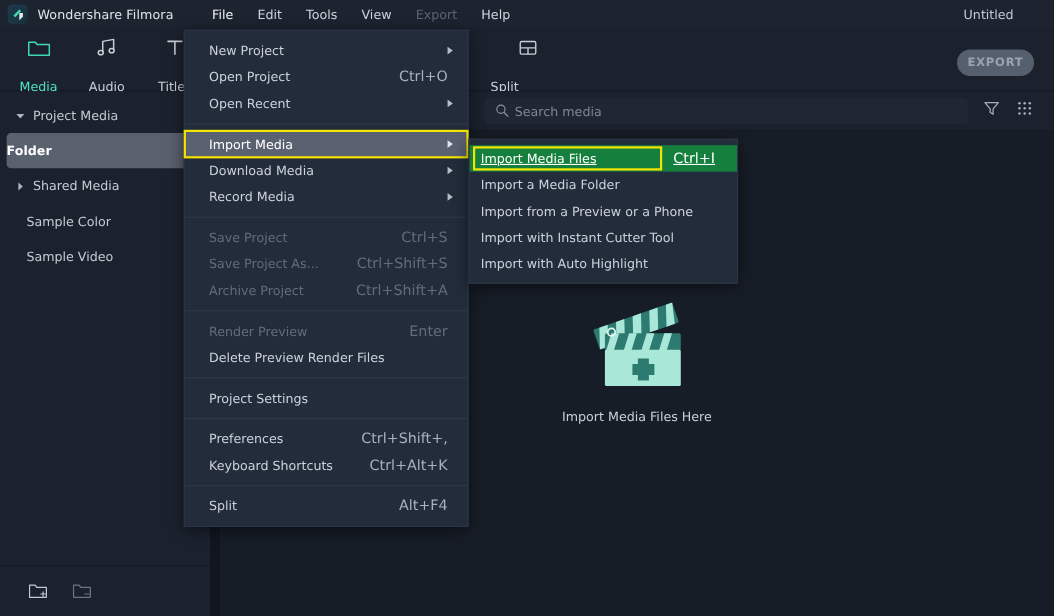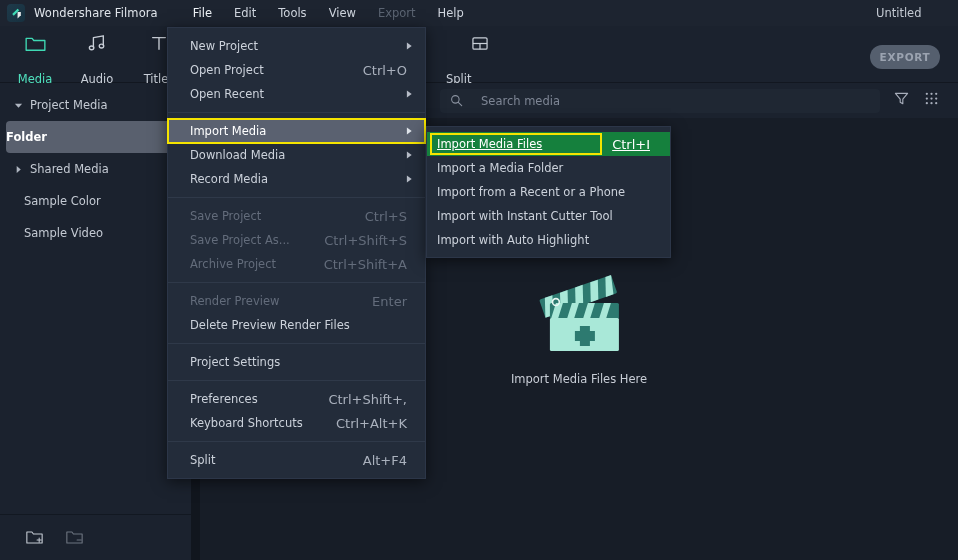--- a/index.html
+++ b/index.html
@@ -112,21 +112,21 @@
     display: flex; align-items: center; background: #1b222e;
   }
   .searchbox {
     position: absolute; left: 240px; top: 6px; width: 440px; height: 24px;
     background: #20283594; background: #1f2733; border-radius: 4px;
     display: flex; align-items: center; padding-left: 10px;
   }
   .searchbox input {
     background: transparent; border: none; outline: none;
     font-family: inherit; font-size: 11.5px; color: #c8cdd6;
-    margin-left: 18px; width: 380px;
+    margin-left: 5px; width: 380px;
   }
   .searchbox input::placeholder { color: #7e8695; }
   .icon-btn { position: absolute; top: 8px; cursor: default; }
   .media-area {
     position: absolute; left: 0; top: 35px; width: 758px; height: 442px;
     background: #171d27;
   }
   .dropzone {
     position: absolute; left: 50%; top: 152px; transform: translateX(-50%);
     display: flex; flex-direction: column; align-items: center; cursor: default;
@@ -477,21 +477,21 @@
   <div class="submenu">
     <div class="mrow highlighted">
       <span class="mlabel">Import Media Files</span>
       <span class="maccel" style="color:#ffffff">Ctrl+I</span>
       <span class="sub-hl-box"></span>
     </div>
     <div class="mrow">
       <span class="mlabel">Import a Media Folder</span>
     </div>
     <div class="mrow">
-      <span class="mlabel">Import from a Recent or a Phone</span>
+      <span class="mlabel">Import from a Preview or a Phone</span>
     </div>
     <div class="mrow">
       <span class="mlabel">Import with Instant Cutter Tool</span>
     </div>
     <div class="mrow">
       <span class="mlabel">Import with Auto Highlight</span>
     </div>
   </div>
 
 </div>

